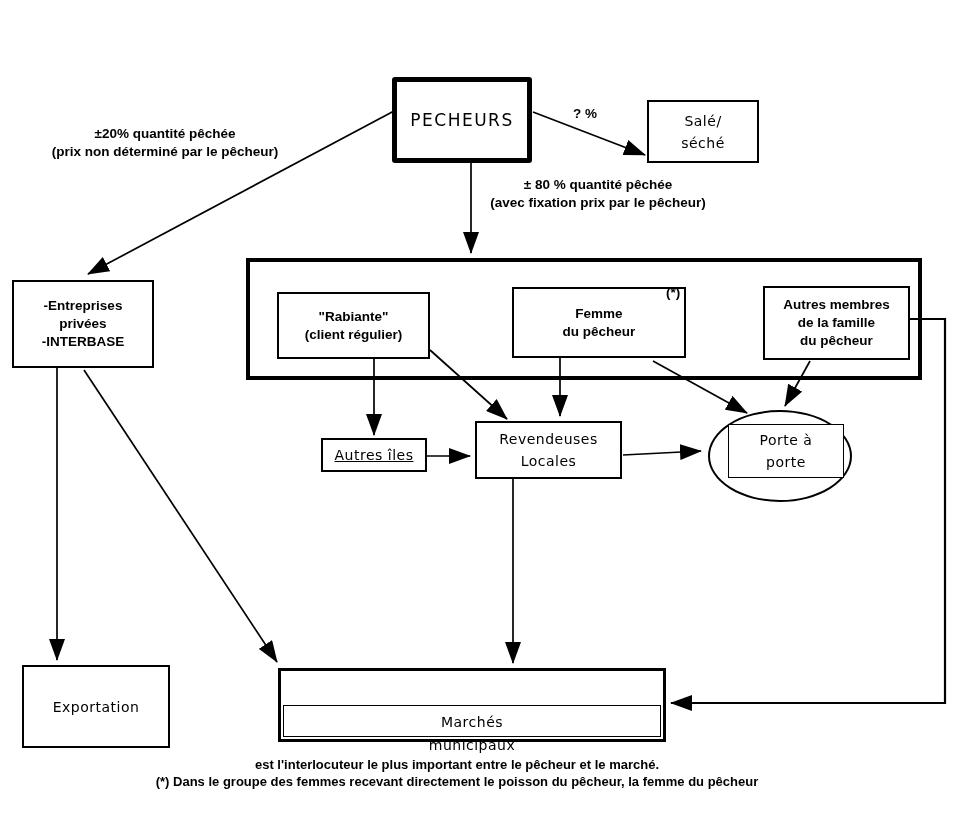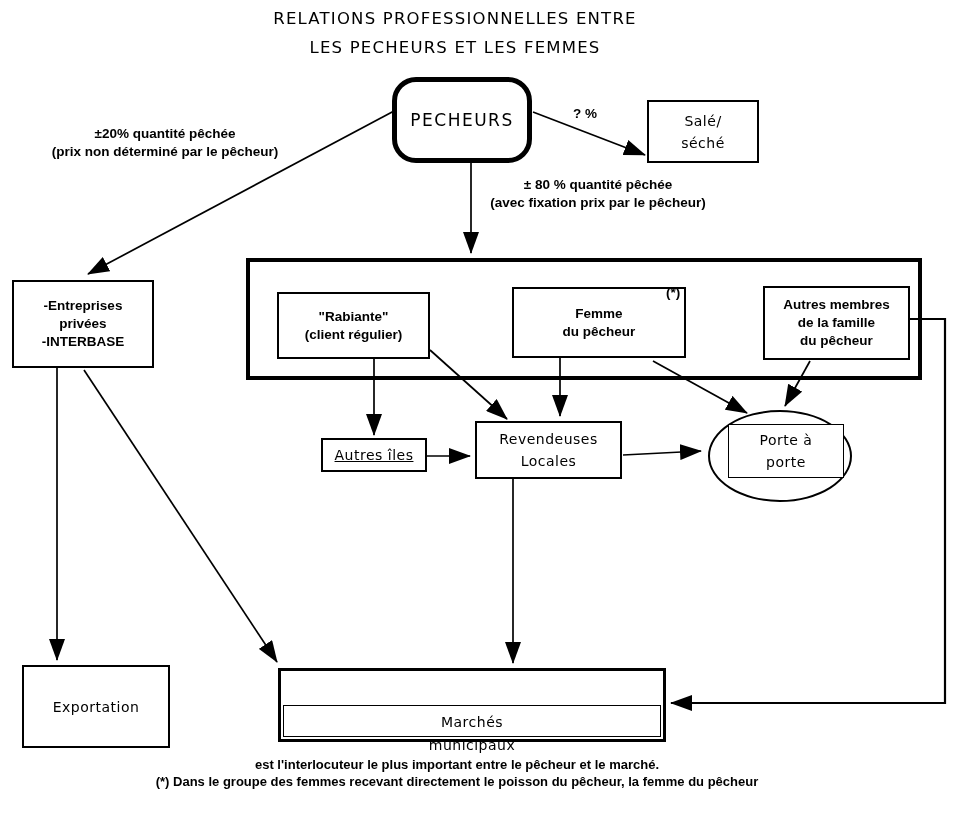--- a/index.html
+++ b/index.html
@@ -12,45 +12,41 @@
   .node{
     position:absolute;border:2px solid #000;background:#fff;
     display:flex;flex-direction:column;align-items:center;justify-content:center;
     text-align:center;box-sizing:border-box;line-height:18px;font-size:13.5px;
   }
   .title{
     position:absolute;left:105px;top:4px;width:700px;text-align:center;
     font-size:16.5px;letter-spacing:1.2px;line-height:29px;
   }
   .lbl{position:absolute;text-align:center;font-size:13.5px;line-height:18px;}
-  #pecheurs{border-width:5px;border-radius:24px;font-size:17px;letter-spacing:1.5px;}
+  #pecheurs{border-width:5px;border-radius:3px;font-size:17px;letter-spacing:1.5px;}
   #container-box{border-width:4px;background:transparent;}
   .ellipse{position:absolute;border:2px solid #000;border-radius:50%;background:#fff;}
   .hand.node{line-height:22px;font-size:14px;}
   #marches-outer{position:absolute;border:3px solid #000;background:#fff;box-sizing:border-box;}
   #marches-inner{
     position:absolute;inset:2px;border:1px solid #000;
     display:flex;flex-direction:column;align-items:center;justify-content:flex-start;
     padding-top:5px;line-height:23px;font-size:14px;text-align:center;margin-top:32px;
   }
   .footnote{
     position:absolute;left:57px;top:757px;width:800px;text-align:center;
     font-size:13px;line-height:16.5px;
   }
   svg.arrows{position:absolute;left:0;top:0;pointer-events:none;}
 </style>
 </head>
 <body>
 
 <div id="canvas">
 
-  <div class="title hand">
-    <div>RELATIONS PROFESSIONNELLES ENTRE</div>
-    <div>LES PECHEURS ET LES FEMMES</div>
-  </div>
 
   <svg class="arrows" width="955" height="825">
     <defs>
       <marker id="ah" markerUnits="userSpaceOnUse" markerWidth="22" markerHeight="16" refX="21" refY="8" orient="auto">
         <polygon points="0,0 22,8 0,16" fill="#000"></polygon>
       </marker>
     </defs>
     <g stroke="#000" stroke-width="1.7" fill="none">
       <line x1="394" y1="111" x2="88" y2="274" marker-end="url(#ah)"></line>
       <line x1="533" y1="112" x2="645" y2="155" marker-end="url(#ah)"></line>

